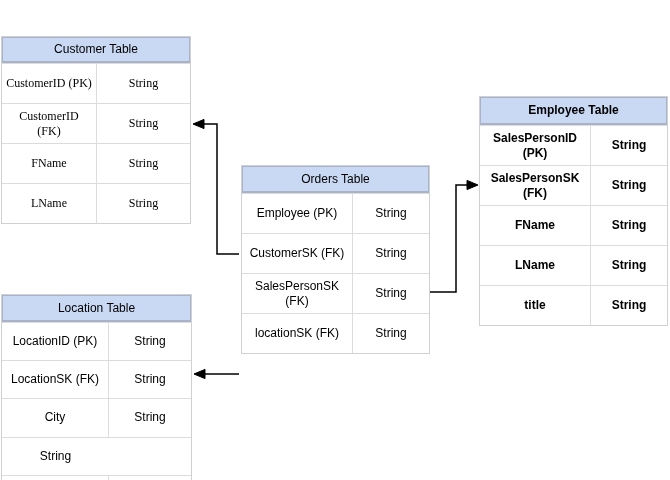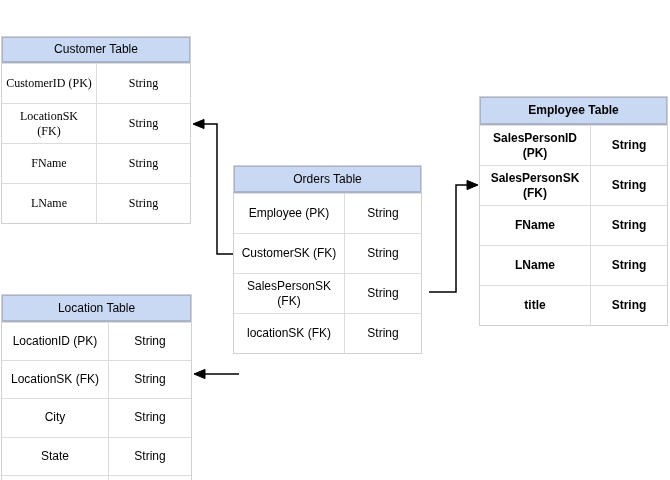--- a/index.html
+++ b/index.html
@@ -53,21 +53,21 @@
     line-height: 15px;
     overflow: hidden;
   }
   .cell.field { border-right: 1px solid #dcdcdc; }
 
   
   .t-customer { left: 1px; top: 2px;   width: 190px; }
   .t-customer .thead { height: 26px; }
   .t-customer .trow  { grid-template-columns: 95px 1fr; height: 40px; font-family: Liberation Serif, serif; }
 
-  .t-orders   { left: 233px; top: 131px; width: 189px; }
+  .t-orders   { left: 241px; top: 131px; width: 189px; }
   .t-orders .thead { height: 27px; }
   .t-orders .trow  { grid-template-columns: 111px 1fr; height: 40px; }
 
   .t-employee { left: 479px; top: 62px; width: 189px; font-weight: bold; }
   .t-employee .thead { height: 28px; }
   .t-employee .trow  { grid-template-columns: 111px 1fr; height: 40px; }
 
   .t-location { left: 1px; top: 260px; width: 191px; }
   .t-location .thead { height: 27px; }
   .t-location .trow  { grid-template-columns: 107px 1fr; height: 38.2px; }
@@ -92,21 +92,21 @@
     </g>
   </svg>
 
   <div class="etable t-customer">
     <div class="thead">Customer Table</div>
     <div class="trow">
       <div class="cell field">CustomerID (PK)</div>
       <div class="cell">String</div>
     </div>
     <div class="trow">
-      <div class="cell field">LocationSK
+      <div class="cell field">CustomerID
 (FK)</div>
       <div class="cell">String</div>
     </div>
     <div class="trow">
       <div class="cell field">FName</div>
       <div class="cell">String</div>
     </div>
     <div class="trow">
       <div class="cell field">LName</div>
       <div class="cell">String</div>
@@ -167,21 +167,20 @@
     </div>
     <div class="trow">
       <div class="cell field">LocationSK (FK)</div>
       <div class="cell">String</div>
     </div>
     <div class="trow">
       <div class="cell field">City</div>
       <div class="cell">String</div>
     </div>
     <div class="trow">
-      <div class="cell field">State</div>
       <div class="cell">String</div>
     </div>
     <div class="trow">
       <div class="cell field">zipcode</div>
       <div class="cell">Integer</div>
     </div>
   </div>
 
 </div>
 

